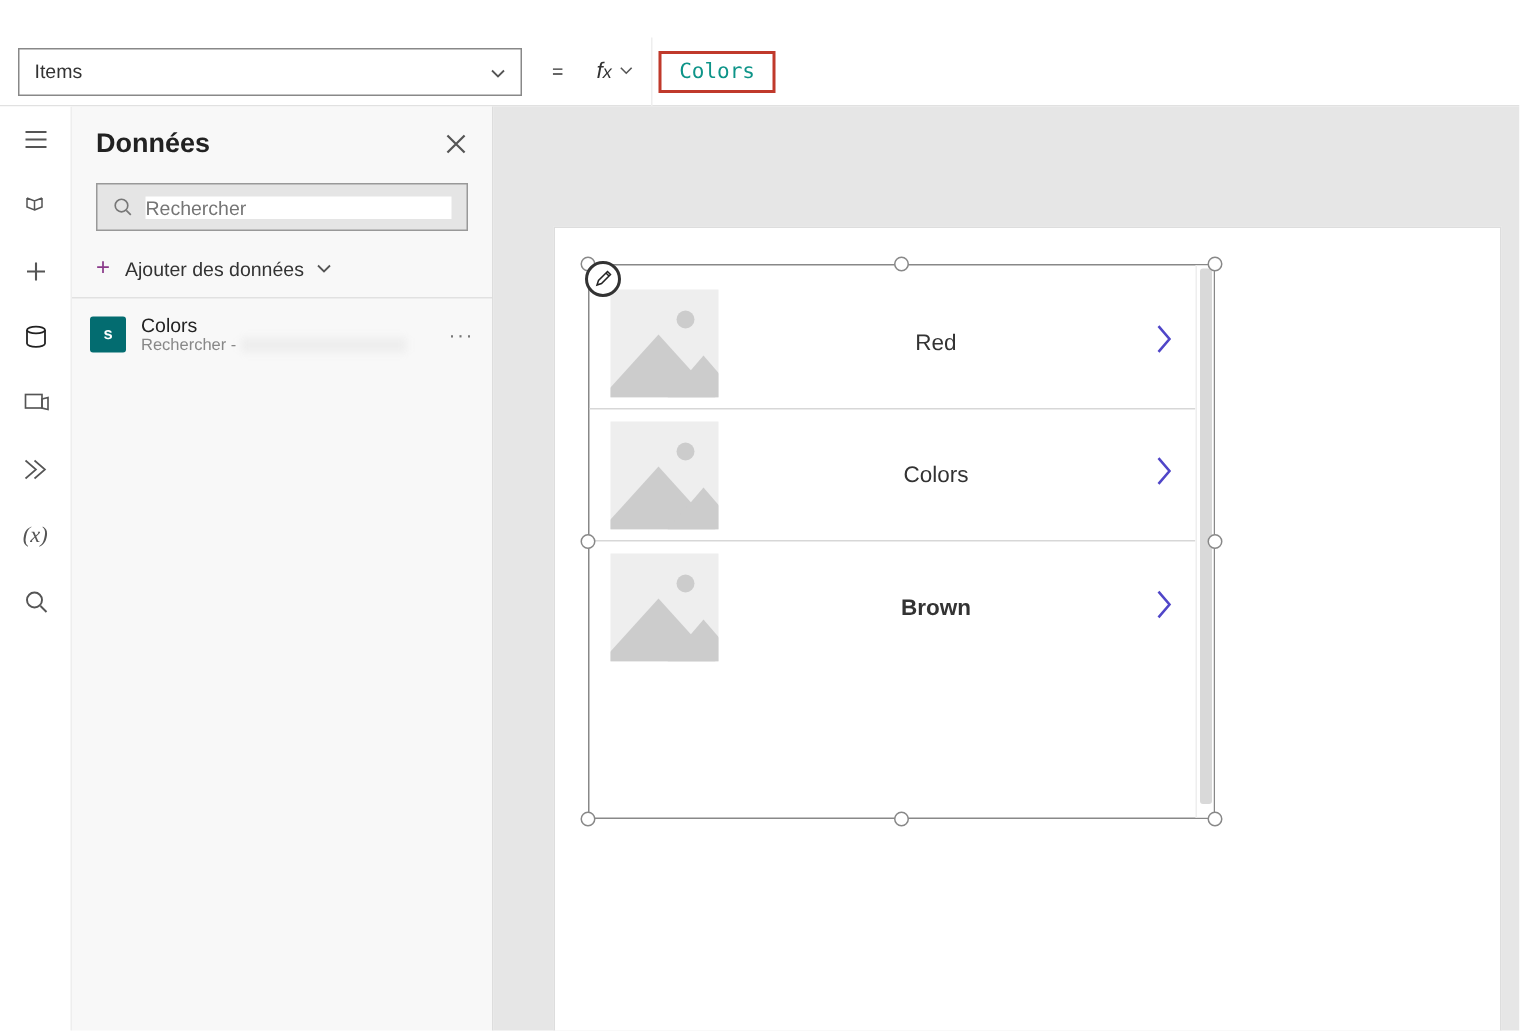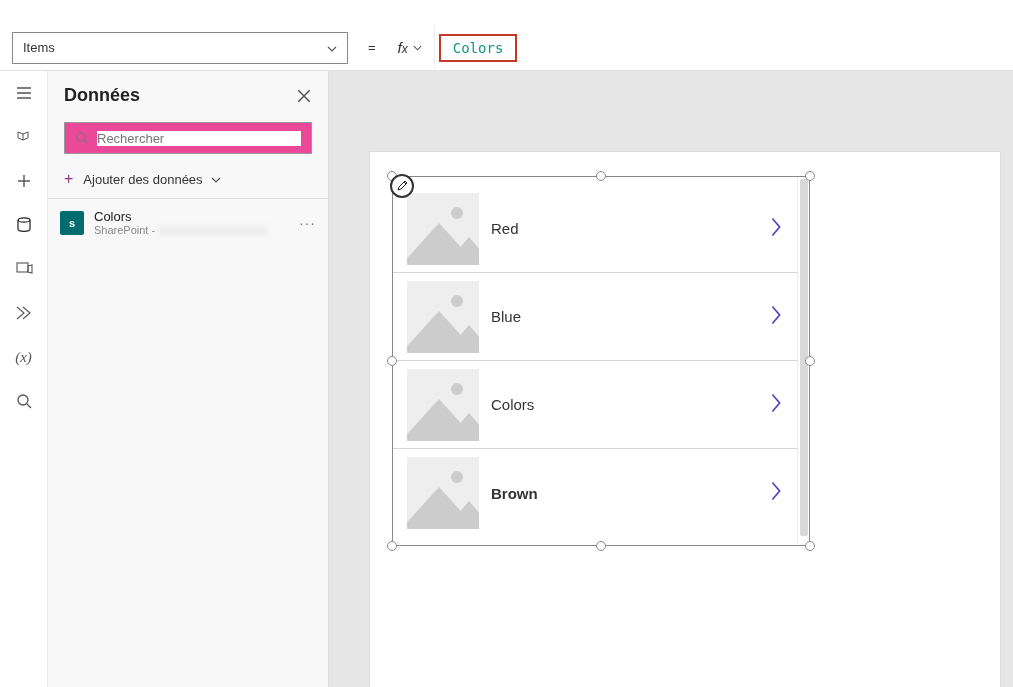--- a/index.html
+++ b/index.html
@@ -21,41 +21,41 @@
     .rail { width: 48px; background: #fff; border-right: 1px solid #eee; padding-top: 12px; display: flex; flex-direction: column; align-items: center; gap: 24px; }
     .rail-icon { width: 20px; height: 20px; display: flex; align-items: center; justify-content: center; color: #555; cursor: pointer; }
     .rail-icon.active { color: #222; }
     .rail svg { width: 18px; height: 18px; }
 
     
     .panel { width: 281px; background: #f8f8f8; border-right: 1px solid #ddd; display: flex; flex-direction: column; }
     .panel-header { display: flex; align-items: center; justify-content: space-between; padding: 14px 16px 10px 16px; }
     .panel-title { font-size: 18px; font-weight: 600; color: #222; }
     .close-btn { width: 16px; height: 16px; cursor: pointer; color: #555; }
-    .search-box { display: flex; align-items: center; margin: 6px 16px 8px 16px; height: 32px; border: 1px solid #999; background: #ec4899; padding: 0 10px; }
+    .search-box { display: flex; align-items: center; margin: 6px 16px 8px 16px; height: 32px; border: 1px solid #999; background: #e5e5e5; padding: 0 10px; }
     .search-box svg { width: 14px; height: 14px; color: #666; margin-right: 8px; }
     .search-box input { border: none; outline: none; font-size: 13px; flex: 1; color:#555; }
     .add-data { display: flex; align-items: center; padding: 8px 16px 10px 16px; font-size: 13px; color: #333; cursor: pointer; border-bottom: 1px solid #e1e1e1; }
     .add-data .plus { color: #8a3a8a; font-size: 16px; margin-right: 10px; }
     .add-data .chev { font-size: 10px; margin-left: 8px; color:#555; }
     .data-item { display: flex; align-items: center; padding: 10px 12px; gap: 10px; cursor: pointer; }
     .data-icon { width: 24px; height: 24px; background: #036c70; border-radius: 2px; display: flex; align-items: center; justify-content: center; color: #fff; font-size: 11px; font-weight: bold; }
     .data-text { flex: 1; min-width: 0; }
     .data-name { font-size: 13px; color: #222; }
     .data-sub { font-size: 11px; color: #888; }
     .data-sub .blur { display:inline-block; width:110px; height:10px; background:#eee; filter: blur(2px); vertical-align: middle;}
     .data-more { color: #777; font-size: 14px; cursor: pointer; letter-spacing: 1px;}
 
     
     .canvas { flex: 1; background: #e6e6e6; padding: 80px 0 0 40px; position: relative; }
     .screen { width: 632px; height: 560px; background: #fff; border: 1px solid #ddd; position: relative; }
 
     
     .sel-wrap { position: absolute; left: 22px; top: 24px; width: 418px; height: 370px; }
-    .gallery { width: 100%; height: 100%; border: 1px solid #888; background: #fff; display: flex; }
+    .gallery { width: 100%; height: 100%; border: 1px solid #888; background: #fff; display: flex; text-align: center; }
     .gallery-list { flex: 1; display: flex; flex-direction: column; padding-top: 8px; }
     .row { display: flex; align-items: center; height: 88px; border-bottom: 1px solid #d7d7d7; padding: 0 14px; gap: 12px; }
     .row:last-child { border-bottom: none; font-weight: bold; }
     .placeholder { width: 72px; height: 72px; background: #eee; position: relative; overflow: hidden;}
     .ph-sun { position: absolute; width: 12px; height: 12px; border-radius: 50%; background: #ccc; right: 16px; top: 14px; }
     .ph-mtn { position: absolute; bottom: 0; left: -6px; width: 0; height: 0; border-left: 38px solid transparent; border-right: 38px solid transparent; border-bottom: 42px solid #ccc; }
     .ph-mtn2 { position: absolute; bottom: 0; right: -14px; width: 0; height: 0; border-left: 24px solid transparent; border-right: 24px solid transparent; border-bottom: 28px solid #ccc; }
     .row-title { flex: 1; font-size: 15px; color: #333; }
     .row-arrow { color: #5046c8; }
     .row-arrow svg { width: 14px; height: 22px; }
@@ -164,21 +164,21 @@
       <span class="chev" data-name="chevron-down-icon">
         <svg viewBox="0 0 10 6" width="10" height="6">
             <path d="M1 1 L5 5 L9 1" stroke="#555" stroke-width="1.2" fill="none"></path>
           </svg>
       </span>
     </div>
     <div class="data-item" data-name="data-source-item">
       <div class="data-icon" data-name="sharepoint-icon">s</div>
       <div class="data-text">
         <div class="data-name" data-name="data-source-name">Colors</div>
-        <div class="data-sub" data-name="data-source-subtitle"><span>SharePoint - </span><span class="blur"></span></div>
+        <div class="data-sub" data-name="data-source-subtitle"><span>Rechercher - </span><span class="blur"></span></div>
       </div>
       <div class="data-more" data-name="more-icon">···</div>
     </div>
   </div>
 
   <div class="canvas" data-name="canvas">
     <div class="screen" data-name="screen">
       <div class="sel-wrap" data-name="gallery-selection">
         <div class="edit-badge" data-name="edit-badge">
           <svg viewBox="0 0 12 12" data-name="pencil-icon">
@@ -197,31 +197,20 @@
               <div class="row-arrow" data-name="chevron-right-icon"><svg viewBox="0 0 10 18">
                     <path d="M2 2 L8 9 L2 16" stroke="#5046c8" stroke-width="1.4" fill="none"></path>
                   </svg></div>
             </div>
             <div class="row" data-name="list-item">
               <div class="placeholder" data-name="image-placeholder-icon">
                   <div class="ph-sun"></div>
                   <div class="ph-mtn"></div>
                   <div class="ph-mtn2"></div>
                 </div>
-              <div class="row-title" data-name="list-item-title">Blue</div>
-              <div class="row-arrow" data-name="chevron-right-icon"><svg viewBox="0 0 10 18">
-                    <path d="M2 2 L8 9 L2 16" stroke="#5046c8" stroke-width="1.4" fill="none"></path>
-                  </svg></div>
-            </div>
-            <div class="row" data-name="list-item">
-              <div class="placeholder" data-name="image-placeholder-icon">
-                  <div class="ph-sun"></div>
-                  <div class="ph-mtn"></div>
-                  <div class="ph-mtn2"></div>
-                </div>
               <div class="row-title" data-name="list-item-title">Colors</div>
               <div class="row-arrow" data-name="chevron-right-icon"><svg viewBox="0 0 10 18">
                     <path d="M2 2 L8 9 L2 16" stroke="#5046c8" stroke-width="1.4" fill="none"></path>
                   </svg></div>
             </div>
             <div class="row" data-name="list-item">
               <div class="placeholder" data-name="image-placeholder-icon">
                   <div class="ph-sun"></div>
                   <div class="ph-mtn"></div>
                   <div class="ph-mtn2"></div>

